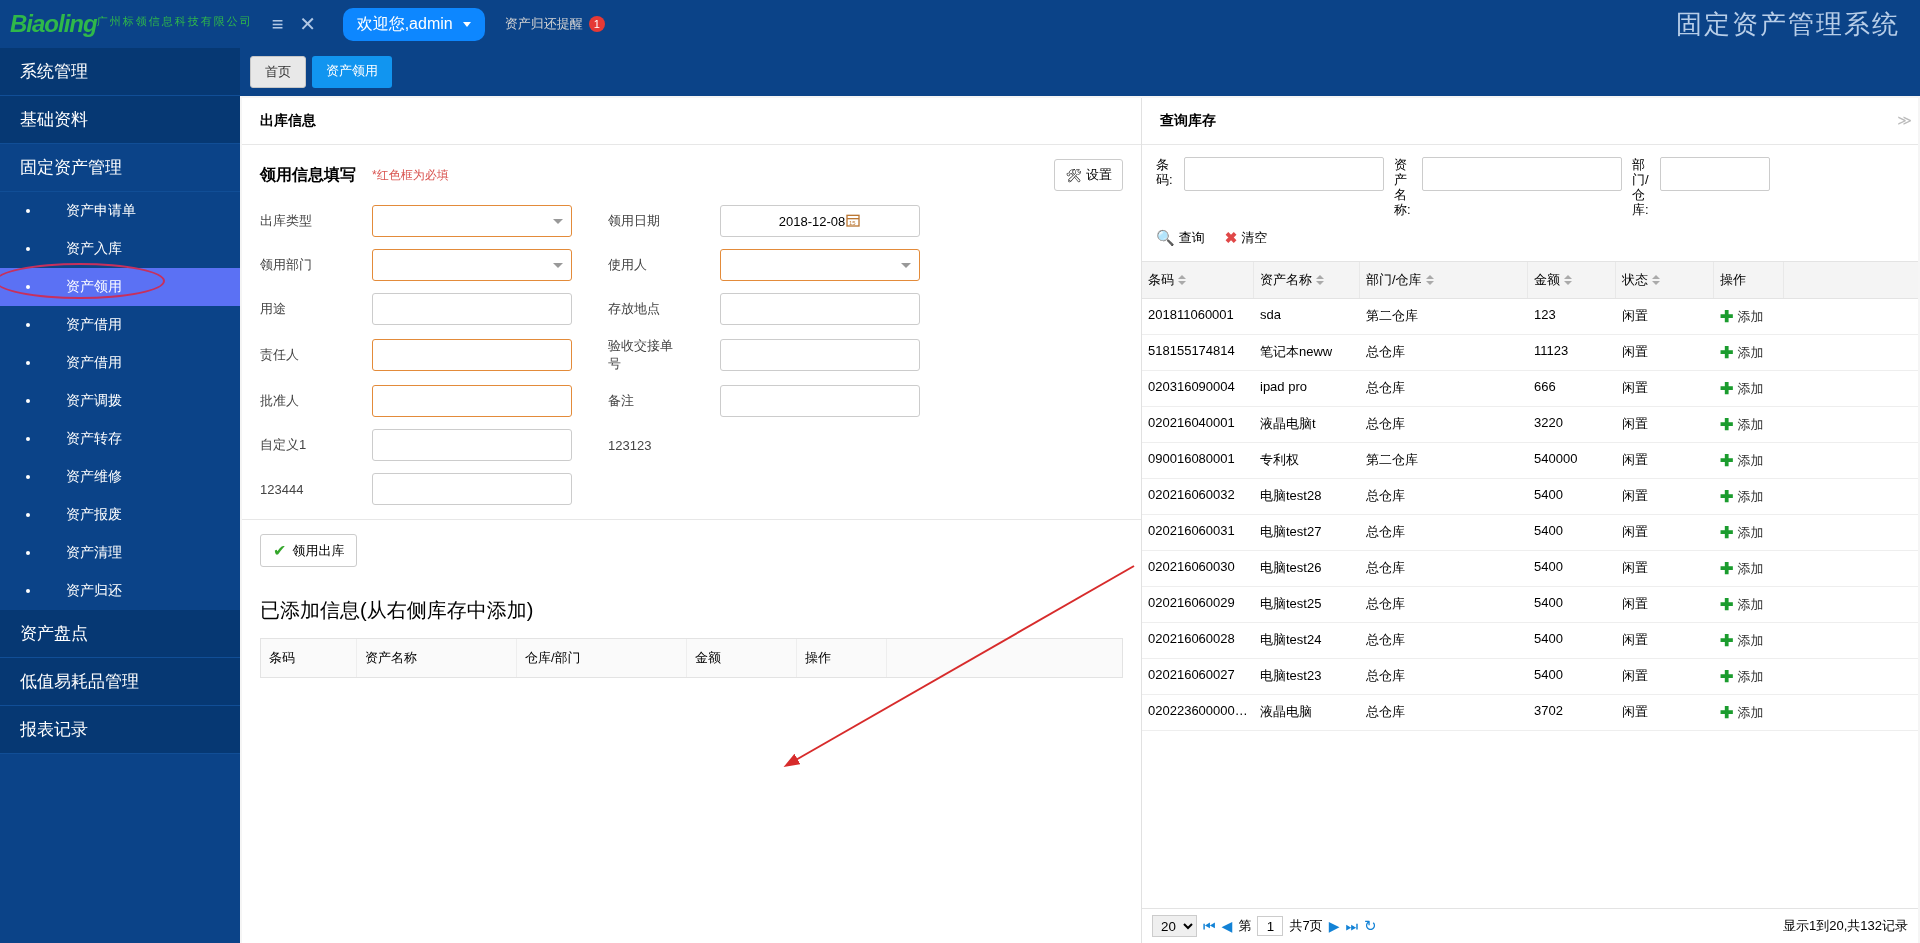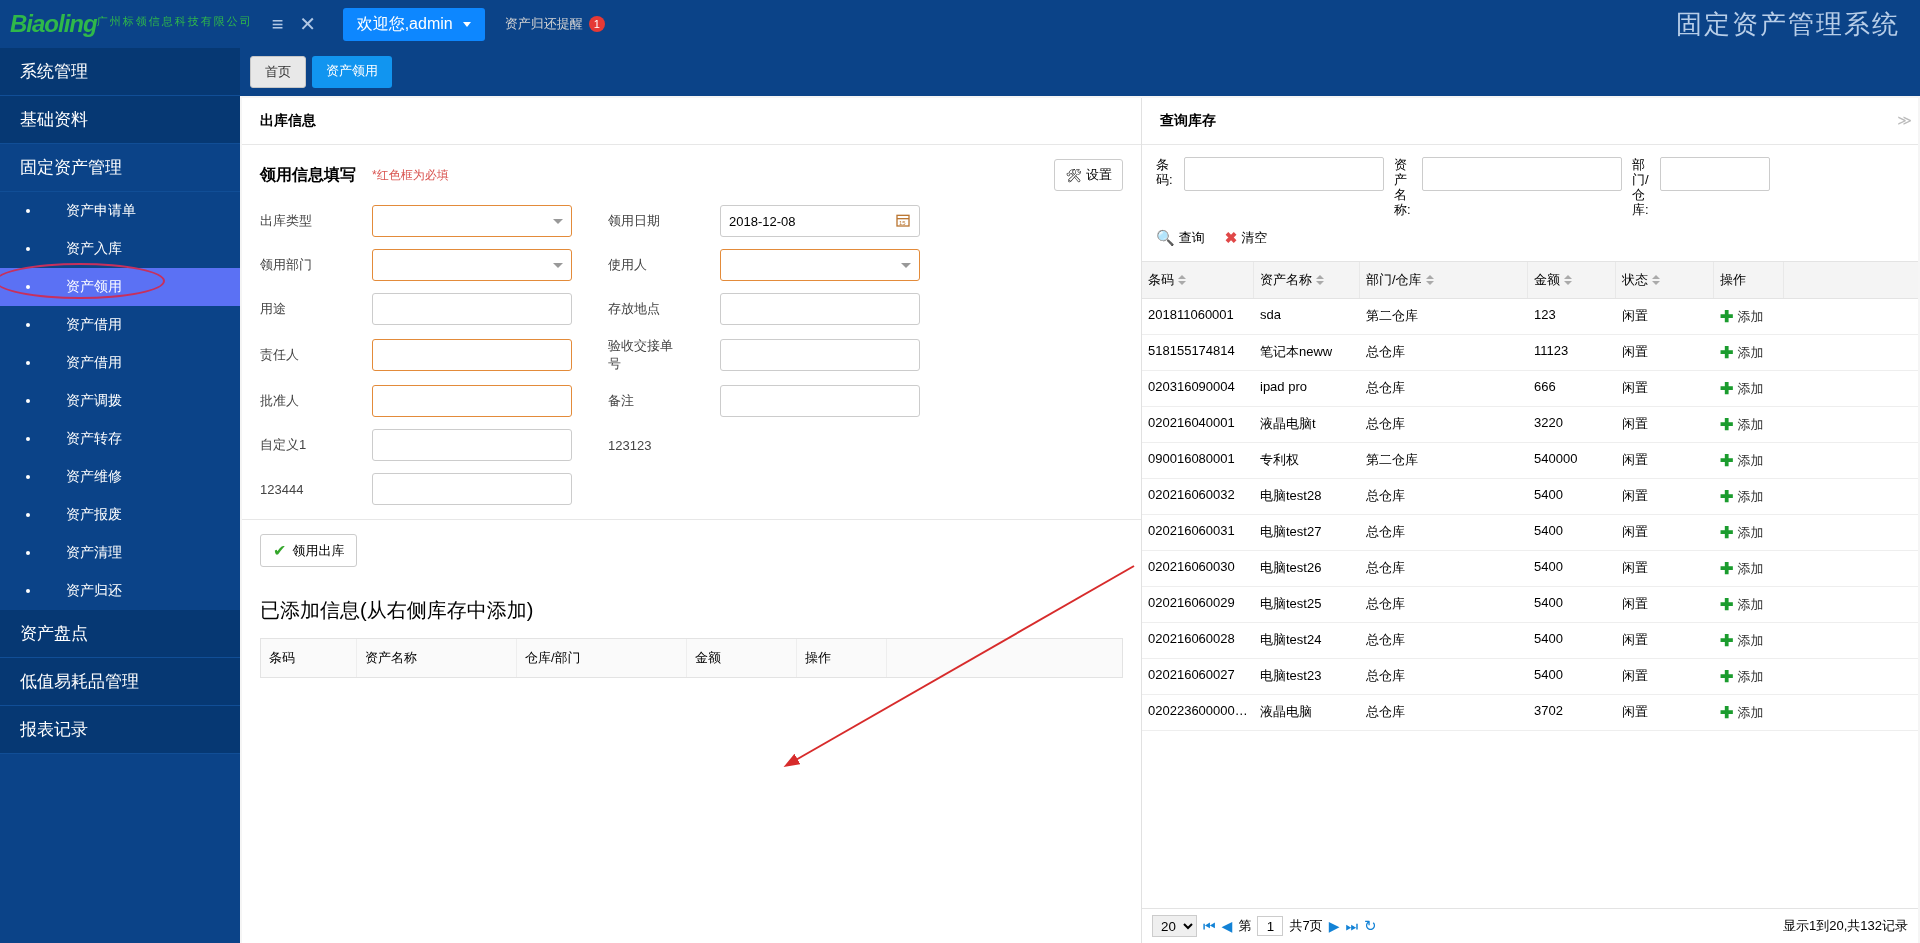--- a/index.html
+++ b/index.html
@@ -3,21 +3,21 @@
 <meta charset="utf-8">
 <style>
 * { margin: 0; padding: 0; box-sizing: border-box; font-family: "Microsoft YaHei", Arial, sans-serif; }
 body { width: 1920px; height: 943px; overflow: hidden; background: #fff; }
 
 .header { height: 48px; background: #0b4388; display: flex; align-items: center; padding: 0 10px; color: #fff; }
 .logo-area { display: flex; flex-direction: row; align-items: flex-start; margin-right: 10px; }
 .logo-text { color: #2fb84a; font-weight: bold; font-style: italic; font-size: 24px; line-height: 20px; letter-spacing: -1px; }
 .logo-sub { color: #2fb84a; font-size: 11px; letter-spacing: 2px; }
 .top-icon { width: 30px; text-align: center; font-size: 20px; color: #b2c8e5; cursor: pointer; }
-.welcome-btn { background: #0d87ff; color: #fff; padding: 6px 14px; border-radius: 3px; margin: 0 20px; display: flex; align-items: center; gap: 10px; }
+.welcome-btn { background: #0d87ff; color: #fff; padding: 6px 14px; border-radius: 10px; margin: 0 20px; display: flex; align-items: center; gap: 10px; }
 .welcome-btn .caret { width: 0; height: 0; border-left: 4px solid transparent; border-right: 4px solid transparent; border-top: 5px solid #fff; }
 .reminder { color: #d3d3d3; font-size: 13px; display: flex; align-items: center; gap: 6px; }
 .badge-red { background: #e53935; color: #fff; width: 16px; height: 16px; border-radius: 50%; font-size: 11px; display:flex; align-items:center; justify-content:center; }
 .app-title { margin-left: auto; font-size: 26px; color: #b8cee8; letter-spacing: 2px; margin-right: 10px; }
 
 .main-area { display: flex; height: 897px; }
 .sidebar { width: 240px; background: #0b4388; color: #fff; }
 .side-cat { padding: 12px 20px; font-size: 17px; background: #063873; border-bottom: 1px solid #114e96; }
 .side-cat.active { background: #0b4388; }
 .side-sub { padding: 10px 20px 10px 56px; font-size: 14px; background: #0b4388; display: flex; align-items: center; gap: 18px; }
@@ -39,21 +39,21 @@
 .form-title-row { display: flex; align-items: center; margin-bottom: 14px; }
 .form-title { font-size: 16px; font-weight: bold; }
 .req-note { color: #d9534f; font-size: 12px; margin-left: 16px; }
 .set-btn { margin-left: auto; border:1px solid #ccc; padding: 6px 10px; font-size:13px; display:flex; align-items:center; gap:4px; border-radius:3px; background:#fff; }
 .form-grid { display: grid; grid-template-columns: 76px 200px 76px 200px; column-gap: 36px; row-gap: 12px; align-items:center; }
 .flabel { font-size: 13px; color: #444; }
 .finput { height: 32px; border: 1px solid #ccc; border-radius: 3px; padding: 0 8px; font-size: 13px; width: 100%; background:#fff; }
 .finput.req { border: 1px solid #e38b3a; }
 .finput.dropdown { display:flex; align-items:center; justify-content:flex-end; }
 .dd-caret { width:0; height:0; border-left:5px solid transparent; border-right:5px solid transparent; border-top:5px solid #999; }
-.finput.date { display:flex; align-items:center; justify-content:space-between; }
+.finput.date { display:flex; align-items:center; justify-content:center; }
 .cal-icon svg { width:16px; height:16px; }
 .submit-row { padding: 14px 18px; }
 .submit-btn { border:1px solid #ccc; padding: 6px 12px; font-size:13px; display:inline-flex; align-items:center; gap:6px; border-radius:3px; background:#fff; }
 .check-green { color: #34a62b; font-size:16px; }
 
 .added-section { padding: 10px 18px; }
 .added-title { font-size: 20px; margin: 6px 0 14px; }
 .added-table-header { display:grid; grid-template-columns: 96px 160px 170px 110px 90px; background:#fafafa; border:1px solid #e3e3e3; }
 .added-table-header div { padding: 10px 8px; font-size: 13px; border-right:1px solid #eee; }
 

